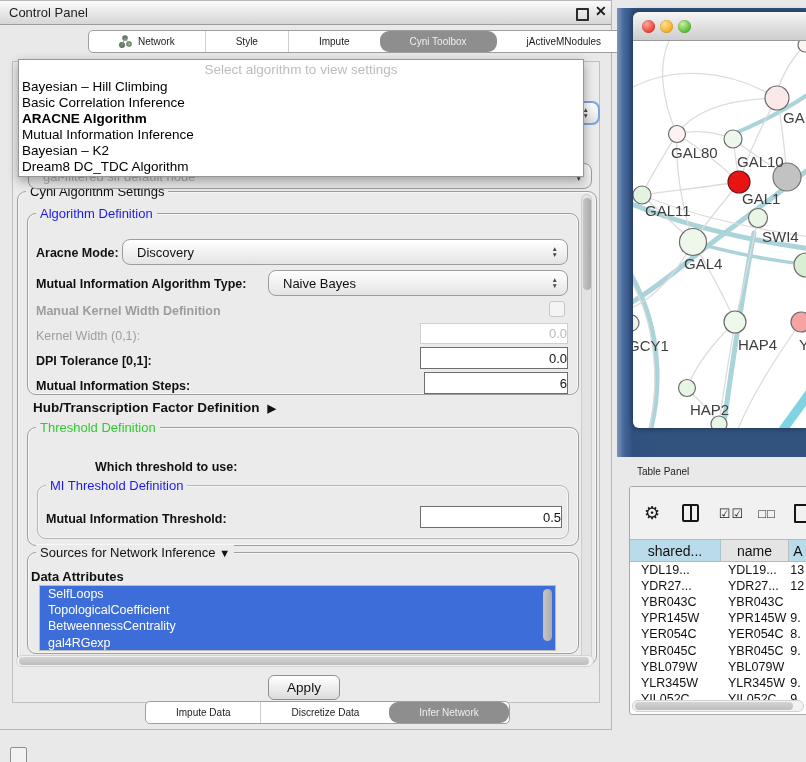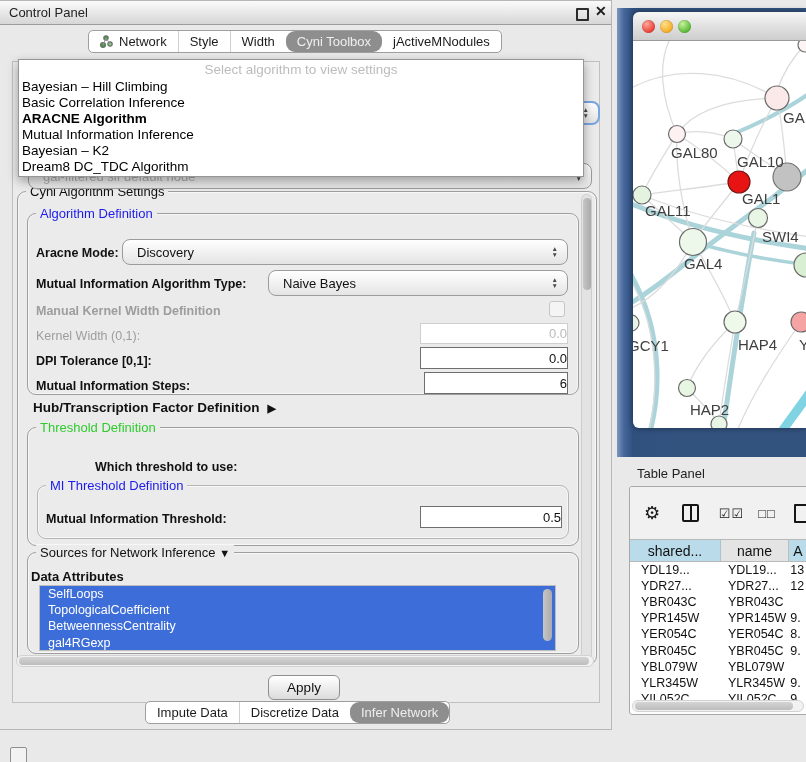--- a/index.html
+++ b/index.html
@@ -11,21 +11,21 @@
   
   .cp{left:0;top:8;width:612px;height:730px;background:#e9e9e9;border:1px solid #b7b7b7;border-left:none;box-sizing:border-box}
   .cp-title{left:0;top:0;width:100%;height:24px;background:linear-gradient(#fbfbfb,#d6d6d6);
             border-bottom:1px solid #9c9c9c;display:flex;align-items:center;padding-left:9px;box-sizing:border-box;
             font-size:13px;color:#222}
   .float-ico{left:576px;top:7px;width:9px;height:9px;border:2px solid #2b2b2b;border-radius:1px}
   .close-ico{left:595px;top:2px;font-size:14px;font-weight:bold;color:#1b1b1b}
 
   
   .tabbar{display:flex;background:#fff;border:1px solid #9f9f9f;border-radius:5px;overflow:hidden;height:23px;box-sizing:border-box}
-  .tab{display:flex;align-items:center;padding:0 11px;font-size:13px;color:#1c1c1c;border-left:1px solid #cfcfcf;cursor:default;white-space:nowrap}
+  .tab{display:flex;align-items:center;padding:0 30px;font-size:10px;color:#1c1c1c;border-left:1px solid #cfcfcf;cursor:default;white-space:nowrap}
   .tab:first-child{border-left:none}
   .tab.sel{background:#8e8e8e;color:#efefef;border-left:none;border-radius:9px}
   .tab.after-sel{border-left:none}
 
   
   .inset{left:12px;top:60px;width:588px;height:642px;background:#ebebeb;border:1px solid #c0c0c0;box-sizing:border-box}
 
   
   .dropdown{left:18px;top:58px;width:564px;height:116px;background:#fff;border:1px solid #969696;
             box-shadow:0 4px 10px rgba(0,0,0,.35);z-index:60;font-size:13.5px}
@@ -78,21 +78,21 @@
   .netwin{position:absolute;left:16px;top:4px;width:173px;height:416px;border-radius:6px 0 0 6px;overflow:hidden;
           box-shadow:0 0 6px rgba(0,0,0,.45)}
   .net-titlebar{height:28px;background:linear-gradient(#f6f6f6,#cdcdcd);border-bottom:1px solid #9a9a9a;position:relative}
   .light{position:absolute;top:8px;width:13px;height:13px;border-radius:50%;box-shadow:inset 0 0 1px rgba(0,0,0,.4)}
   .l-red{left:9px;background:radial-gradient(circle at 35% 30%,#ffa79e,#e8382c 75%)}
   .l-yellow{left:27px;background:radial-gradient(circle at 35% 30%,#ffe08a,#f2a81d 75%)}
   .l-green{left:45px;background:radial-gradient(circle at 35% 30%,#c8f29a,#4fb52e 75%)}
   .net-canvas{height:388px;background:#fff}
 
   
-  .tp-label{left:637px;top:466px;font-size:13px;color:#222}
+  .tp-label{left:637px;top:466px;font-size:10px;color:#222}
   .tpanel{left:629px;top:486px;width:180px;height:229px;background:#fdfdfd;border:1px solid #a8a8a8;border-radius:3px;box-sizing:border-box;overflow:hidden}
   .tp-toolbar{position:absolute;left:0;top:0;width:100%;height:52px;background:#f1f1f1;display:flex;align-items:center}
   .ico{margin-left:14px;color:#1a1a1a}
   .gear{font-size:18px}
   .split{width:15px;height:14px;border:2px solid #161616;border-radius:2px;position:relative}
   .split:before{content:"";position:absolute;left:50%;top:0;width:2px;height:100%;background:#161616}
   .checks{font-size:13px;letter-spacing:1px}
   .page{width:12px;height:15px;border:2px solid #161616;border-radius:1px}
   .thead{position:absolute;left:0;top:52px;width:100%;height:23px;display:flex;border-top:1px solid #b9b9b9;border-bottom:1px solid #b9b9b9;box-sizing:border-box}
   .th{display:flex;align-items:center;justify-content:center;font-size:14px;border-right:1px solid #a9c4cf;box-sizing:border-box;overflow:hidden}
@@ -131,21 +131,21 @@
             <line x1="3" y1="10" x2="6" y2="3" stroke="#9a9a9a"></line>
             <line x1="6" y1="3" x2="10" y2="9" stroke="#9a9a9a"></line>
           </svg>
       </span>
       <span>Network</span>
     </div>
     <div class="tab">
         <span>Style</span>
       </div>
     <div class="tab">
-        <span>Width</span>
+        <span>Impute</span>
       </div>
     <div class="tab sel">
         <span>Cyni Toolbox</span>
       </div>
     <div class="tab after-sel">
         <span>jActiveMNodules</span>
       </div>
   </div>
 
   <div class="abs inset"></div>

